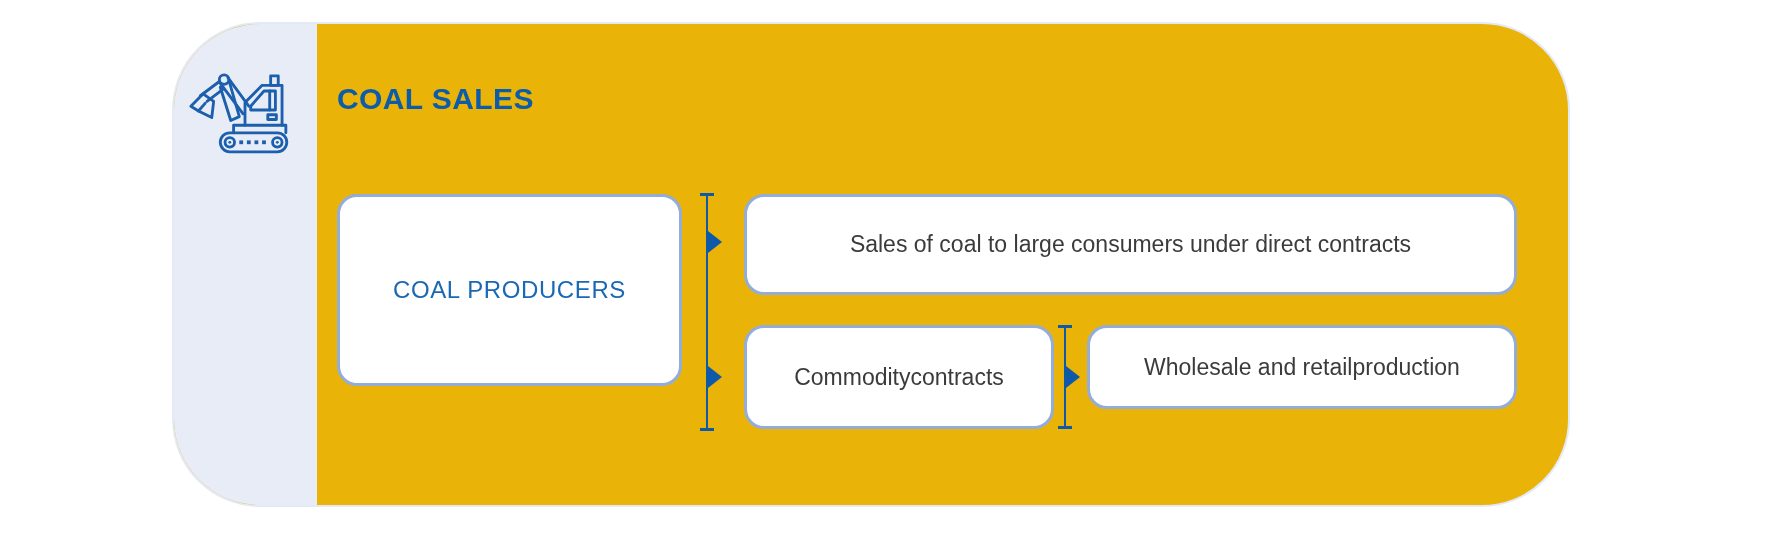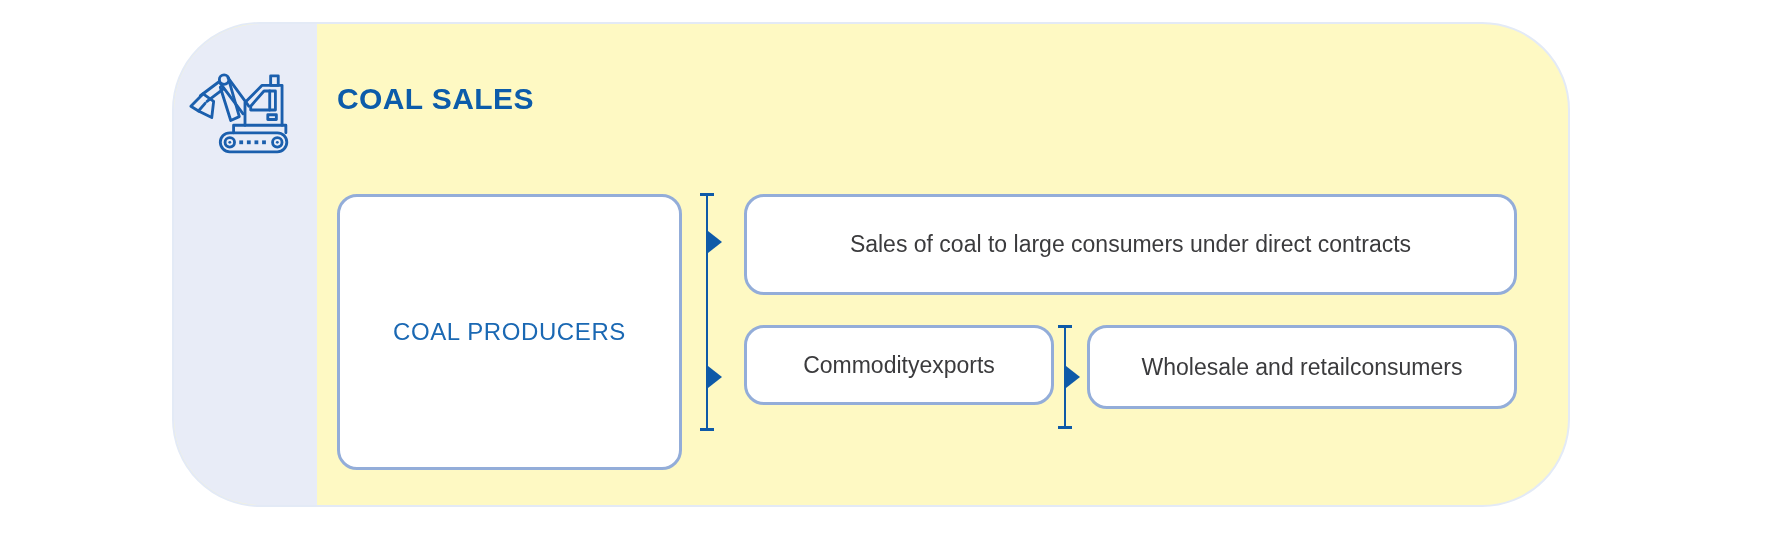--- a/index.html
+++ b/index.html
@@ -10,45 +10,45 @@
     --card-border:#e3eaf6;
     --body-text:#3b3b3d;
     --producer-text:#1a68b3;
   }
   *{margin:0;padding:0;box-sizing:border-box;}
   html,body{width:1773px;height:534px;background:#ffffff;overflow:hidden;
     font-family:"Liberation Sans","DejaVu Sans",sans-serif;}
   .page{position:relative;width:1773px;height:534px;background:#fff;}
   .card{
     position:absolute;left:172px;top:22px;width:1398px;height:485px;
-    background:#fef9c3;border:2px solid var(--card-border);border-radius:88px;
+    background:#eab308;border:2px solid var(--card-border);border-radius:88px;
     overflow:hidden;
   }
   .strip{
     position:absolute;left:0;top:0;width:143px;height:100%;
     background:var(--strip);
   }
   .icon-wrap{position:absolute;left:14px;top:38px;width:114px;height:96px;}
   .title{
     position:absolute;left:163px;top:58px;
     font-size:30px;font-weight:700;color:var(--accent);letter-spacing:0.4px;
   }
   .node{
     position:absolute;background:#fff;
     border:3px solid var(--box-border);border-radius:20px;
     display:flex;flex-direction:row;align-items:center;justify-content:center;
     text-align:center;color:var(--body-text);font-size:23px;line-height:1.22;
   }
   .node span{display:block;}
   .producers{
-    left:163px;top:170px;width:345px;height:276px;
+    left:163px;top:170px;width:345px;height:192px;
     color:var(--producer-text);font-size:24px;letter-spacing:0.6px;
   }
   .direct-sales{left:570px;top:170px;width:773px;height:101px;}
-  .commodity{left:570px;top:301px;width:310px;height:80px;}
+  .commodity{left:570px;top:301px;width:310px;height:104px;}
   .wholesale{left:913px;top:301px;width:430px;height:84px;}
   .connector{position:absolute;width:2px;background:var(--line);}
   .connector .cap{position:absolute;left:-6px;width:14px;height:3px;background:var(--line);}
   .connector .cap.top{top:0;}
   .connector .cap.bottom{bottom:0;}
   .arrow{
     position:absolute;left:2px;width:0;height:0;
     border-top:11px solid transparent;border-bottom:11px solid transparent;
     border-left:14px solid var(--line);
   }
@@ -113,28 +113,28 @@
       <div class="arrow a1"></div>
       <div class="arrow a2"></div>
     </div>
 
     <div class="node direct-sales">
       <span>Sales of coal to large consumers under direct contracts</span>
     </div>
 
     <div class="node commodity">
       <span>Commodity</span>
-      <span>exports</span>
+      <span>contracts</span>
     </div>
 
     <div class="connector connector-exchange">
       <div class="cap top"></div>
       <div class="cap bottom"></div>
       <div class="arrow a1"></div>
     </div>
 
     <div class="node wholesale">
       <span>Wholesale and retail</span>
-      <span>consumers</span>
+      <span>production</span>
     </div>
 
   </div>
 </div>
 
 </body></html>

